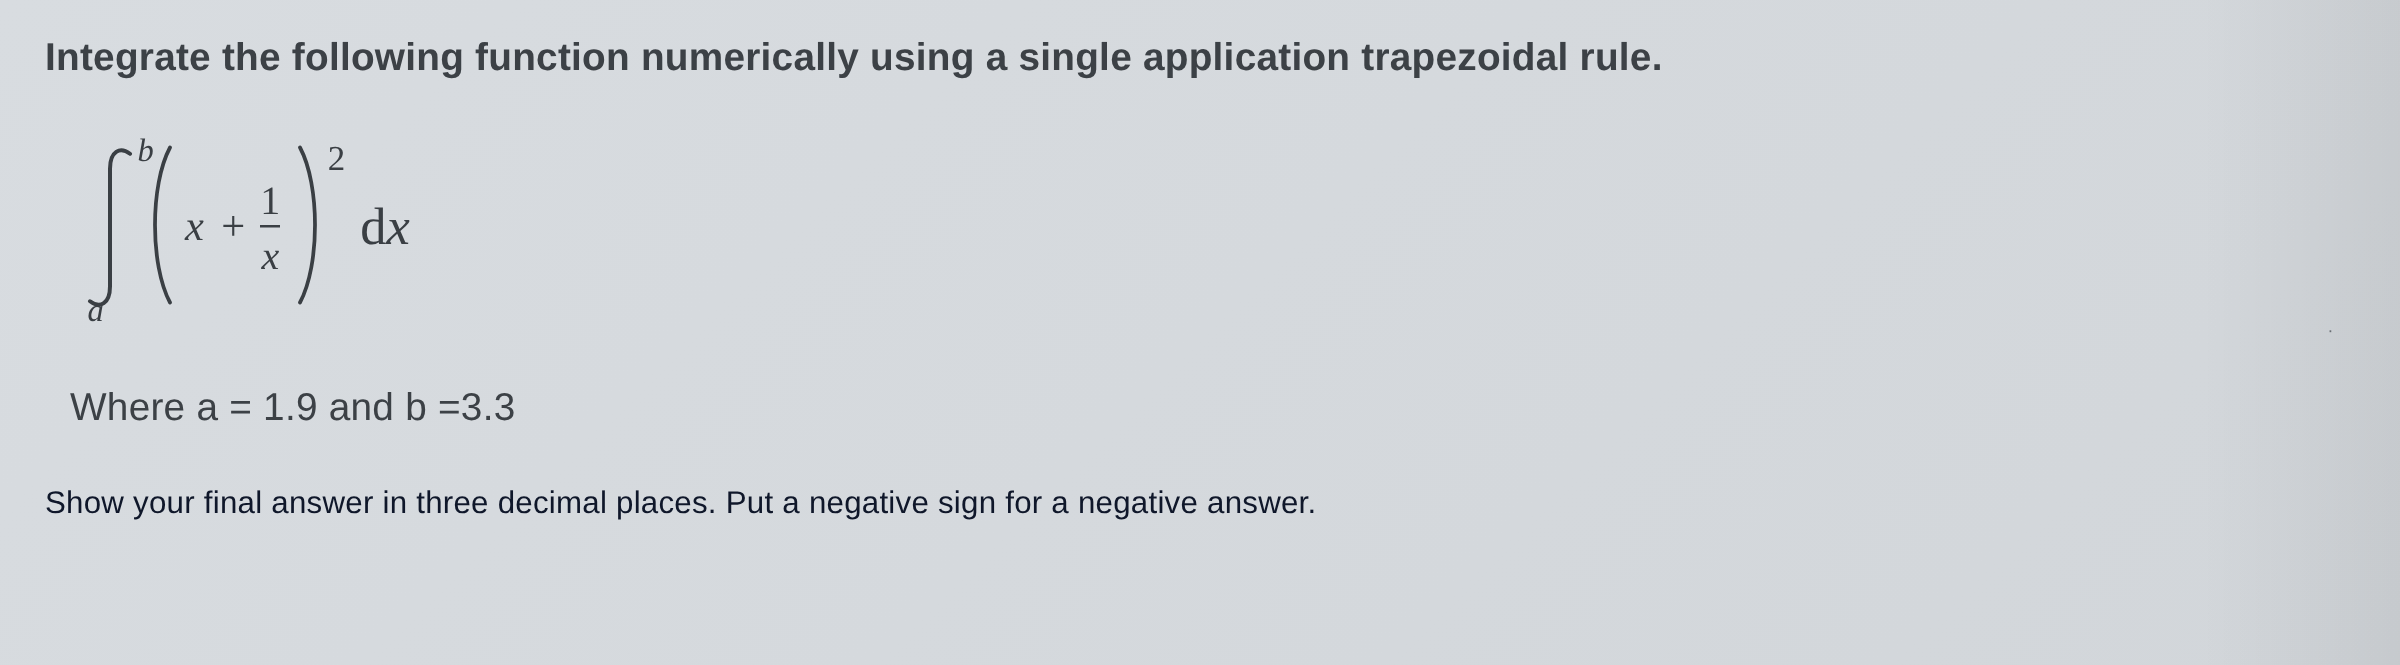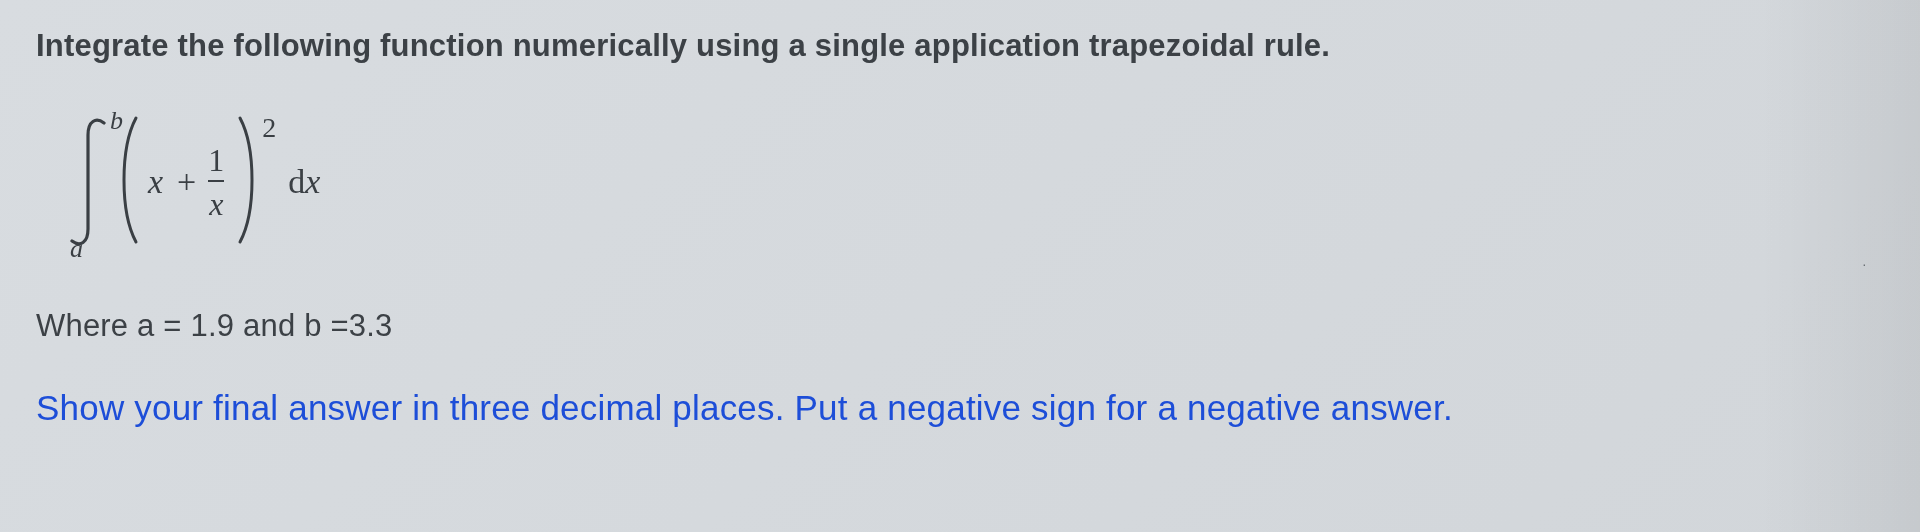--- a/index.html
+++ b/index.html
@@ -105,38 +105,39 @@
     .exponent {
       font-family: 'Times New Roman', serif;
       font-size: 28px;
       font-style: normal;
       align-self: flex-start;
       margin-top: 0px;
       margin-left: 2px;
     }
     .dx {
       font-family: 'Times New Roman', serif;
-      font-size: 34px;
+      font-size: 42px;
       margin-left: 12px;
     }
     .dx .d {
       font-style: normal;
     }
     .dx .x {
       font-style: italic;
     }
     .where-line {
       font-size: 31px;
       color: #3c4146;
       margin-bottom: 44px;
       letter-spacing: 0.2px;
+      margin-left: 20px;
     }
     .instruction-line {
-      font-size: 35px;
-      color: #1d4ed8;
+      font-size: 25px;
+      color: #0f172a;
       letter-spacing: 0.2px;
     }
     .vignette-right {
       position: absolute;
       right: 0;
       top: 0;
       bottom: 0;
       width: 160px;
       background: linear-gradient(90deg, rgba(0,0,0,0) 0%, rgba(0,0,0,0.06) 100%);
       pointer-events: none;

